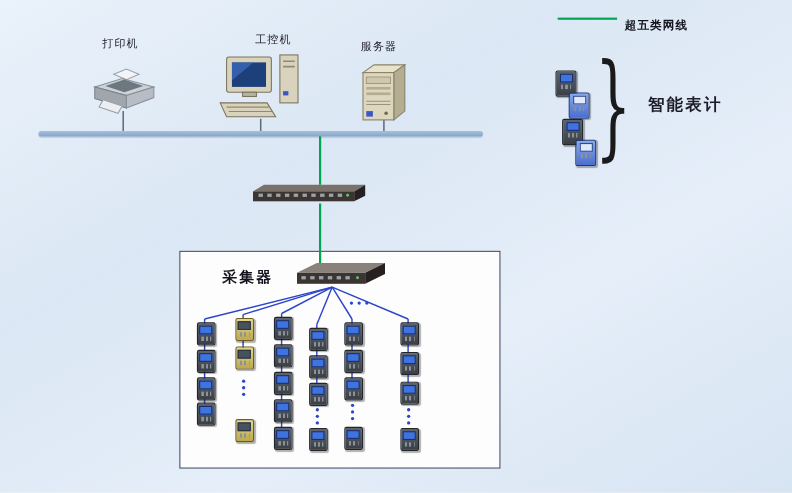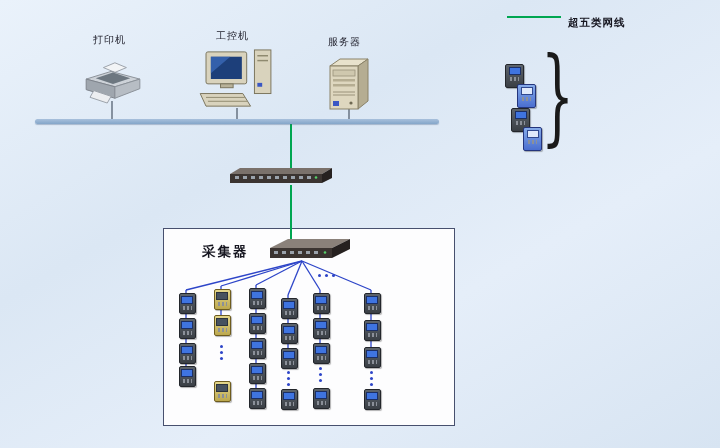--- a/index.html
+++ b/index.html
@@ -98,21 +98,21 @@
         <line x1="371" y1="302" x2="371" y2="329" stroke="#2d45c8" stroke-width="1.3"></line>
         <line x1="371" y1="329" x2="371" y2="356" stroke="#2d45c8" stroke-width="1.3"></line>
       </g>
   </svg>
 
   <div class="substation-box"></div>
 
   <div class="bus"></div>
 
   <div class="dev-label" style="left:93px;top:33px;">打印机</div>
-  <div class="dev-label" style="left:216px;top:29px;">工控机</div>
+  <div class="dev-label" style="left:232px;top:29px;">工控机</div>
   <div class="dev-label" style="left:328px;top:35px;">服务器</div>
 
   <div class="icon" style="left:82px;top:58px;">
     <svg width="62" height="46" viewBox="0 0 64 48">
       <polygon points="22,10 34,5 46,10 34,15" fill="#f2f4f6" stroke="#9aa0a8" stroke-width="1"></polygon>
       <polygon points="4,22 30,14 60,22 34,30" fill="#cdd2d8" stroke="#8a9098" stroke-width="1"></polygon>
       <polygon points="14,21 32,15 50,21 32,27" fill="#6d7780"></polygon>
       <polygon points="4,22 4,33 34,42 34,30" fill="#9fa6ae" stroke="#7d838b" stroke-width="1"></polygon>
       <polygon points="60,22 60,32 34,42 34,30" fill="#b7bdc4" stroke="#8a9098" stroke-width="1"></polygon>
       <polygon points="12,34 30,40 26,47 8,41" fill="#eceef1" stroke="#9aa0a8" stroke-width="1"></polygon>
@@ -203,20 +203,21 @@
     </div>
   <div class="meter big" style="left:511px;top:108px;">
       <div class="screen"></div>
       <div class="kp"></div>
     </div>
   <div class="meter big blue" style="left:523px;top:127px;">
       <div class="screen"></div>
       <div class="kp"></div>
     </div>
   <div class="brace">}</div>
+  <div class="smart-meter-label">智能表计</div>
 
   <div class="collector-label" style="left:202px;top:243px;">采集器</div>
 
 <div class="meter dark" style="left: 178.5px; top: 292.5px;">
       <div class="screen"></div>
       <div class="kp"></div>
     </div>
     <div class="meter dark" style="left: 178.5px; top: 317.5px;">
       <div class="screen"></div>
       <div class="kp"></div>

